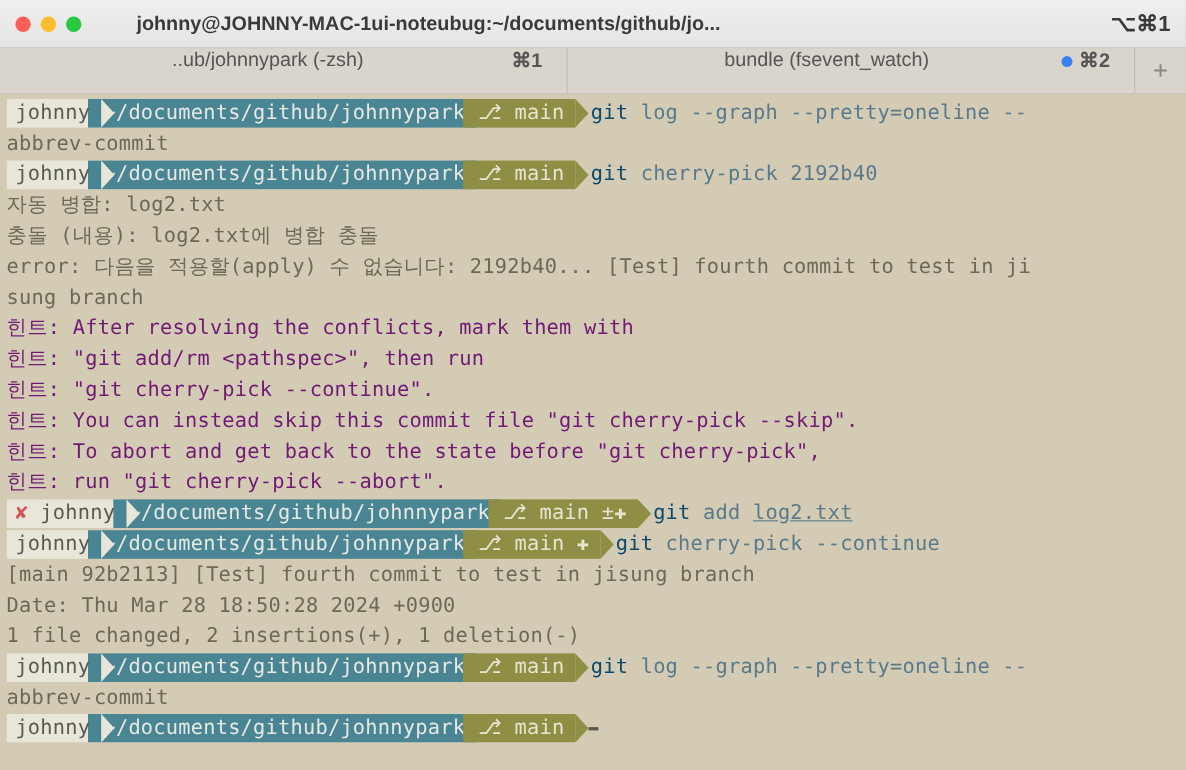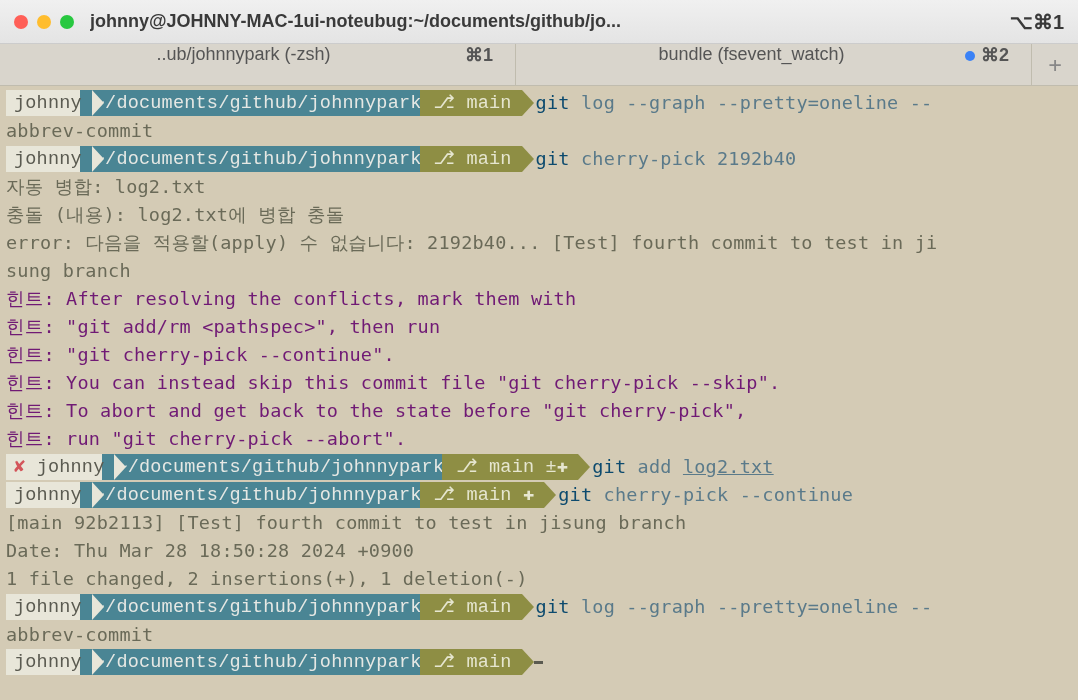--- a/index.html
+++ b/index.html
@@ -11,20 +11,21 @@
       overflow: hidden;
       background: #d4cbb5;
     }
     .titlebar {
       height: 44px;
       background: linear-gradient(#f0f0f0, #e4e4e4);
       display: flex;
       align-items: center;
       padding: 0 14px;
       border-bottom: 1px solid #ccc;
+      gap: 34px;
     }
     .traffic-lights { display: flex; gap: 9px; margin-right: 16px; }
     .light { width: 14px; height: 14px; border-radius: 50%; }
     .red { background: #ff5f57; }
     .yellow { background: #ffbd2e; }
     .green { background: #28c840; }
     .title-text {
       flex: 1;
       font-family: -apple-system, Helvetica, Arial, sans-serif;
       font-size: 18px;
@@ -76,27 +77,26 @@
       line-height: 28px;
       color: #6a6a58;
       background: #d4cbb5;
       height: calc(100% - 86px);
       font-size: 18.5px;
       letter-spacing: 0.2px;
     }
     .prompt-line { white-space: nowrap; overflow: hidden; display: flex; align-items: center; flex-wrap: wrap; }
     .seg {
       display: inline-flex;
-      align-items: flex-start;
+      align-items: center;
       height: 26px;
       padding: 0 10px 0 14px;
       color: #e8e8e0;
       position: relative;
       margin-left: -12px;
-      font-family: Liberation Mono, monospace;
     }
     .seg:first-child { margin-left: 0; padding-left: 8px; }
     .seg::after {
       content: '';
       position: absolute;
       right: -12px;
       top: 0;
       border-left: 12px solid currentColor;
       border-top: 13px solid transparent;
       border-bottom: 13px solid transparent;

